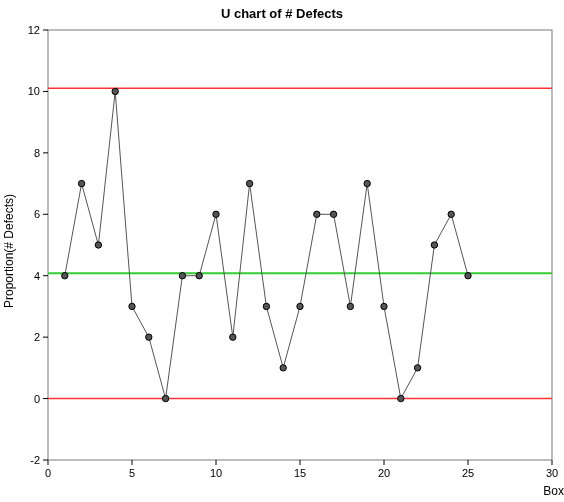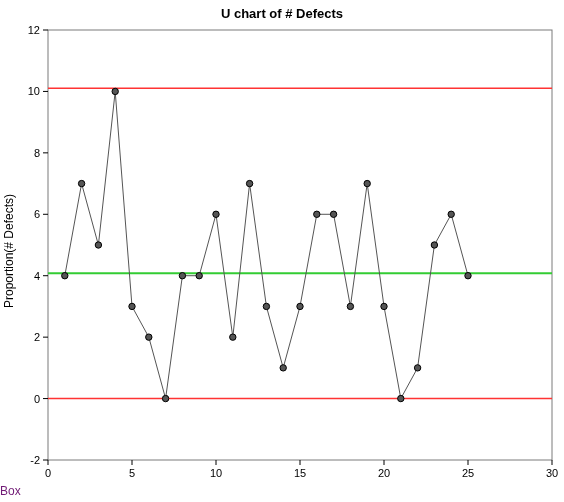--- a/index.html
+++ b/index.html
@@ -38,23 +38,23 @@
     transform: rotate(-90deg);
     white-space: nowrap;
     font-size: 12px;
     color: #000;
   }
   .xlabel {
     position: absolute;
     bottom: 4px;
     left: 0;
     right: 0;
-    text-align: left;
+    text-align: right;
     font-size: 12px;
-    color: #701a75;
+    color: #000000;
     margin-top: 24px;
   }
   svg.plot {
     position: absolute;
     left: 0;
     top: 0;
   }
   .axis-tick {
     font-size: 11px;
     fill: #000;

